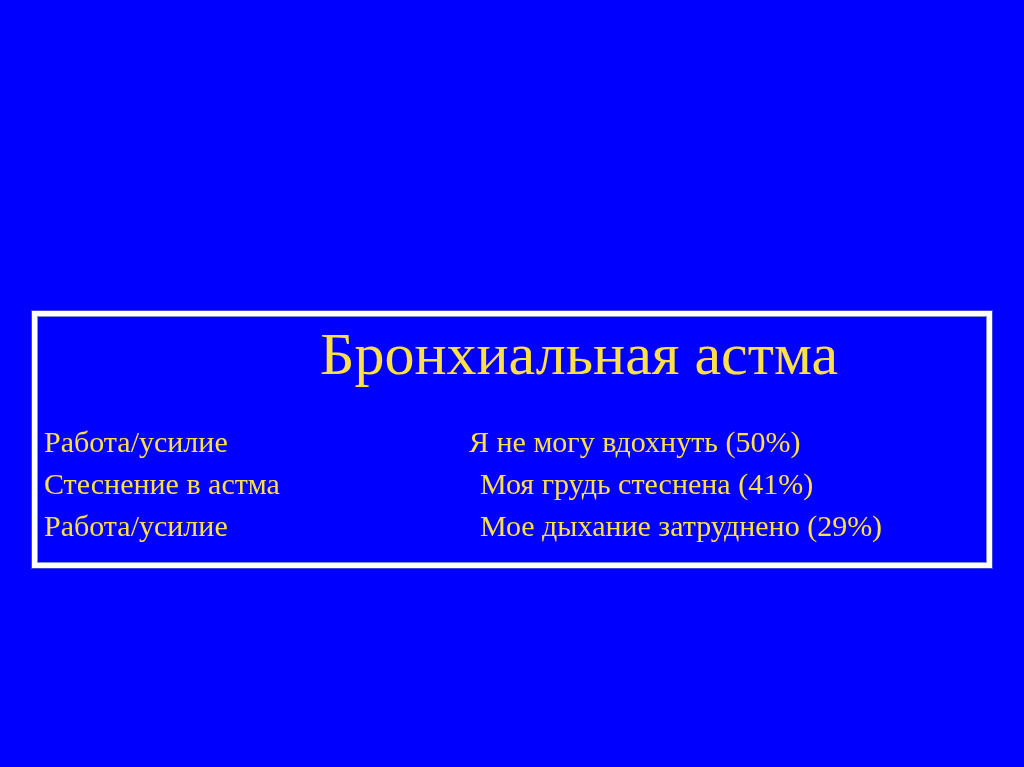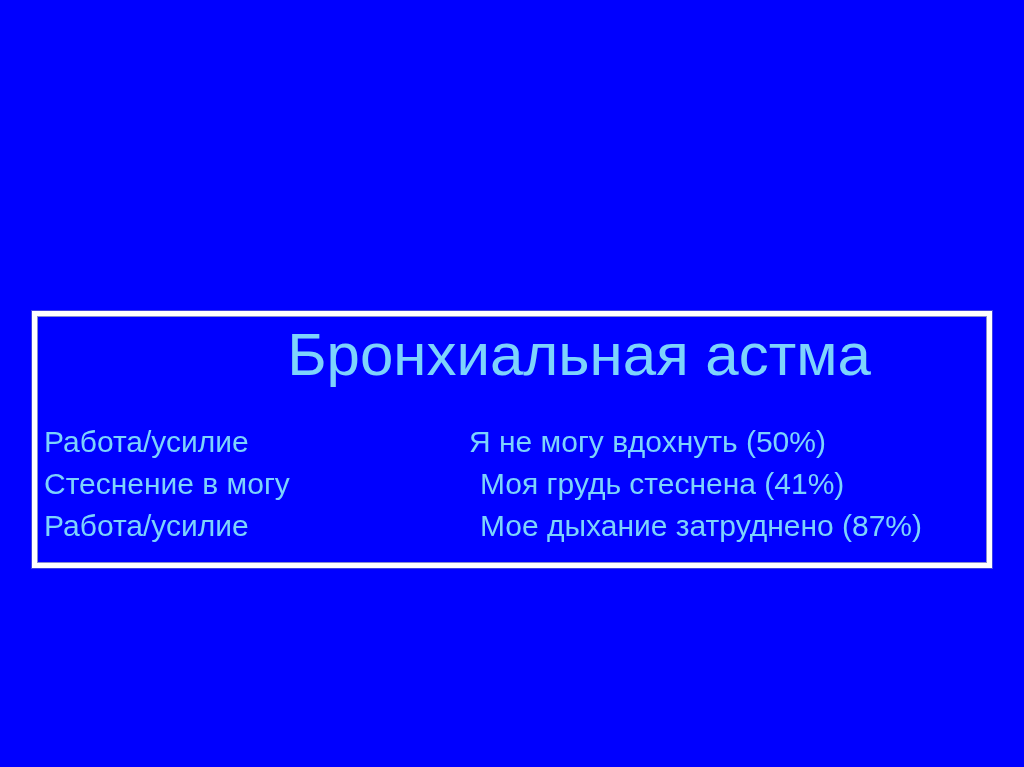--- a/index.html
+++ b/index.html
@@ -5,22 +5,22 @@
   html, body {
     margin: 0;
     padding: 0;
   }
   .slide {
     position: relative;
     width: 1024px;
     height: 767px;
     background: #0000FF;
     overflow: hidden;
-    font-family: Liberation Sans, sans-serif;
-    color: #7dd3fc;
+    font-family: Liberation Serif, serif;
+    color: #fde047;
   }
   .panel {
     position: absolute;
     left: 32px;
     top: 311px;
     width: 950px;   
     height: 247px;  
     border: 5px solid #FFFFFF;
     box-shadow: inset 0 0 0 1px rgba(160,168,200,0.85),
                 0 0 0 1px rgba(140,148,190,0.45);
@@ -68,20 +68,20 @@
 <body>
 
 <div class="slide">
   <div class="panel">
     <h1 class="panel-title">Бронхиальная астма</h1>
     <div class="rows">
       <div class="row">
         <span class="row-label">Работа/усилие</span><span class="row-value">Я не могу вдохнуть (50%)</span>
       </div>
       <div class="row">
-        <span class="row-label">Стеснение в могу</span><span class="row-value">Моя грудь стеснена (41%)</span>
+        <span class="row-label">Стеснение в астма</span><span class="row-value">Моя грудь стеснена (41%)</span>
       </div>
       <div class="row">
-        <span class="row-label">Работа/усилие</span><span class="row-value">Мое дыхание затруднено (87%)</span>
+        <span class="row-label">Работа/усилие</span><span class="row-value">Мое дыхание затруднено (29%)</span>
       </div>
     </div>
   </div>
 </div>
 
 </body></html>

